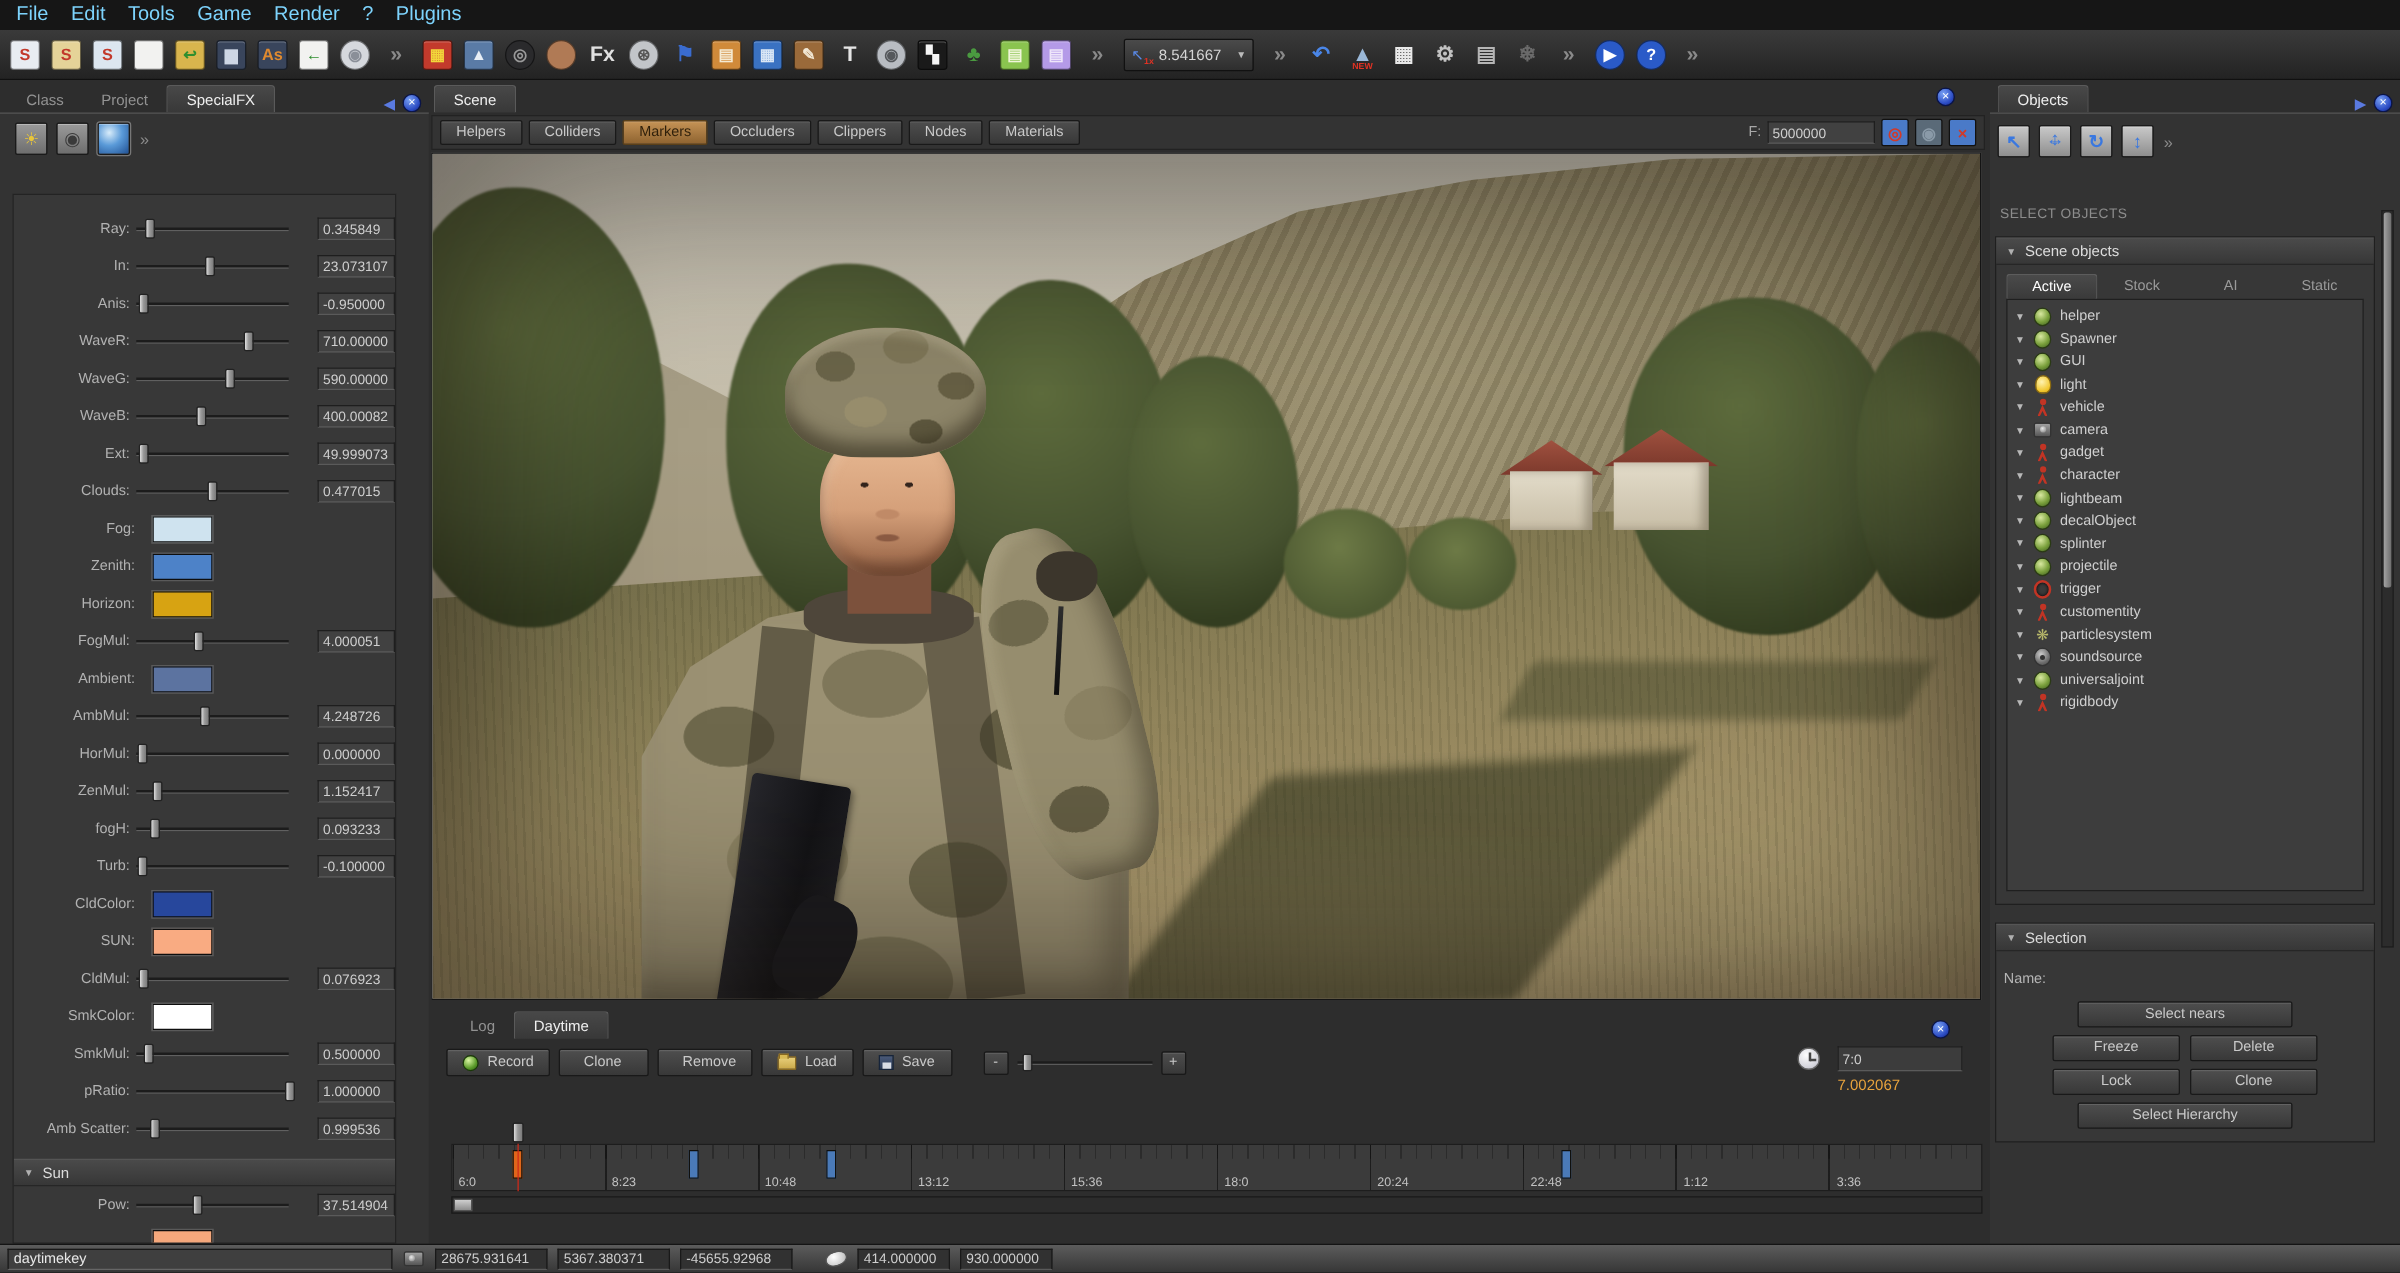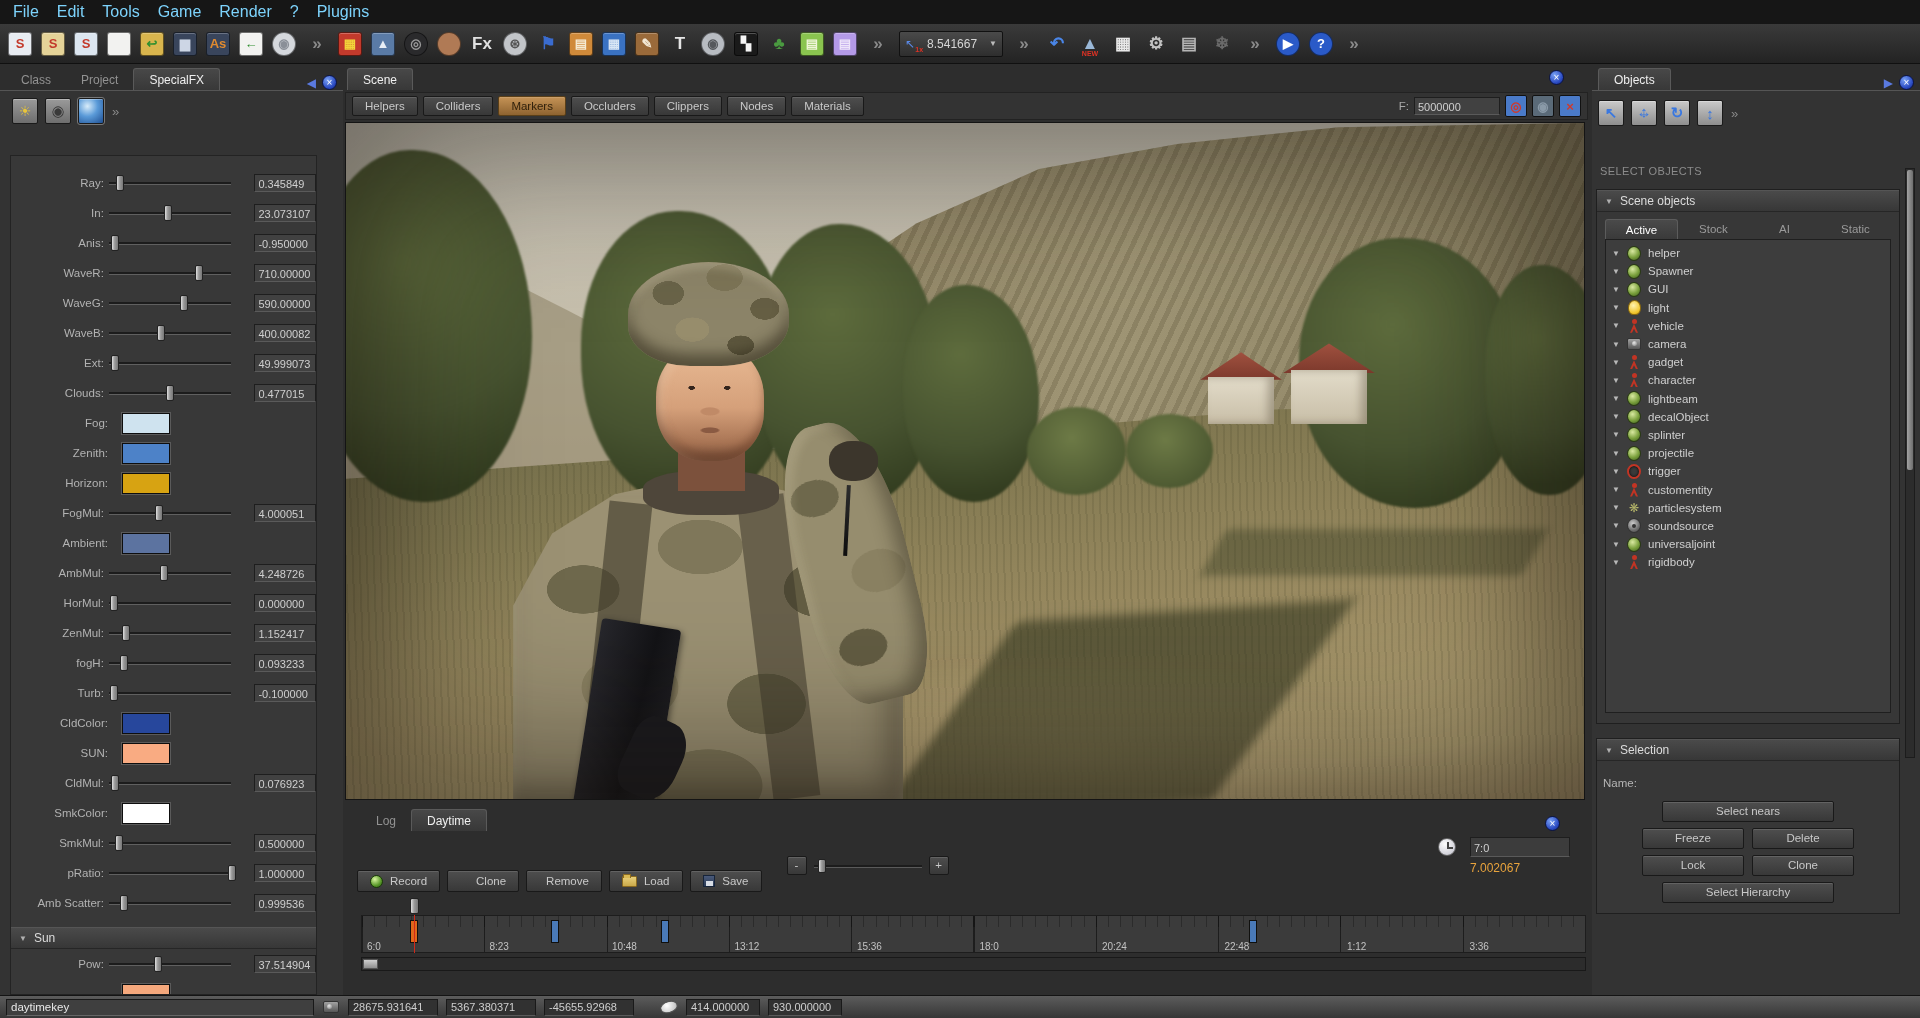--- a/index.html
+++ b/index.html
@@ -166,21 +166,21 @@
   .sol-rifle { left:19.5%; top:74%; width:6.5%; height:28%; border-radius:4px; transform:rotate(9deg);
         background:linear-gradient(95deg,#27272c,#131316 60%,#1e1e22); box-shadow:2px 2px 6px rgba(0,0,0,.45); }
   .sol-rifle-mag { left:22.5%; top:88%; width:4.5%; height:12%; background:#1a1a1e; transform:rotate(25deg);
         border-radius:30% 40% 40% 30%; }
   .vp-vignette { inset:0; box-shadow:inset 0 0 150px 40px rgba(24,17,11,.5); pointer-events:none; }
 
   
   #b-panel { position:absolute; left:2px; right:4px; top:741px; bottom:5px; }
   #b-tabrow { height:26px; display:flex; align-items:flex-end; padding:0 28px 0 16px; }
   #b-btnrow { display:flex; align-items:center; gap:7px; padding:8px 0 0 12px; position:relative; }
-  .b-btn { display:flex; align-items:center; gap:7px; min-width:72px; justify-content:space-between; height:22px;margin-top:31px; }
+  .b-btn { display:flex; align-items:center; gap:7px; min-width:72px; justify-content:flex-start; height:22px; }
   .mini-btn { width:20px; height:19px; padding:0; line-height:17px; }
   #mini-slider { width:108px; height:14px; position:relative; }
   #mini-slider::before { content:""; position:absolute; left:0; right:0; top:6px; height:2px;
                          background:#1c1c1c; border-bottom:1px solid #5a5a5a; }
   #mini-slider .sl-thumb { height:14px; }
   #time-box { position:absolute; right:14px; top:6px; width:136px; }
   .clock-icon { width:18px; height:18px; border-radius:50%; border:1px solid #666; position:absolute; left:0; top:1px;
         background:radial-gradient(circle at 38% 32%, #fdfdfd, #d2d2da 70%, #9a9aa6); }
   .clock-icon::before { content:""; position:absolute; left:8px; top:3px; width:2px; height:7px; background:#444; }
   .clock-icon::after { content:""; position:absolute; left:9px; top:8px; width:5px; height:2px; background:#444; }

